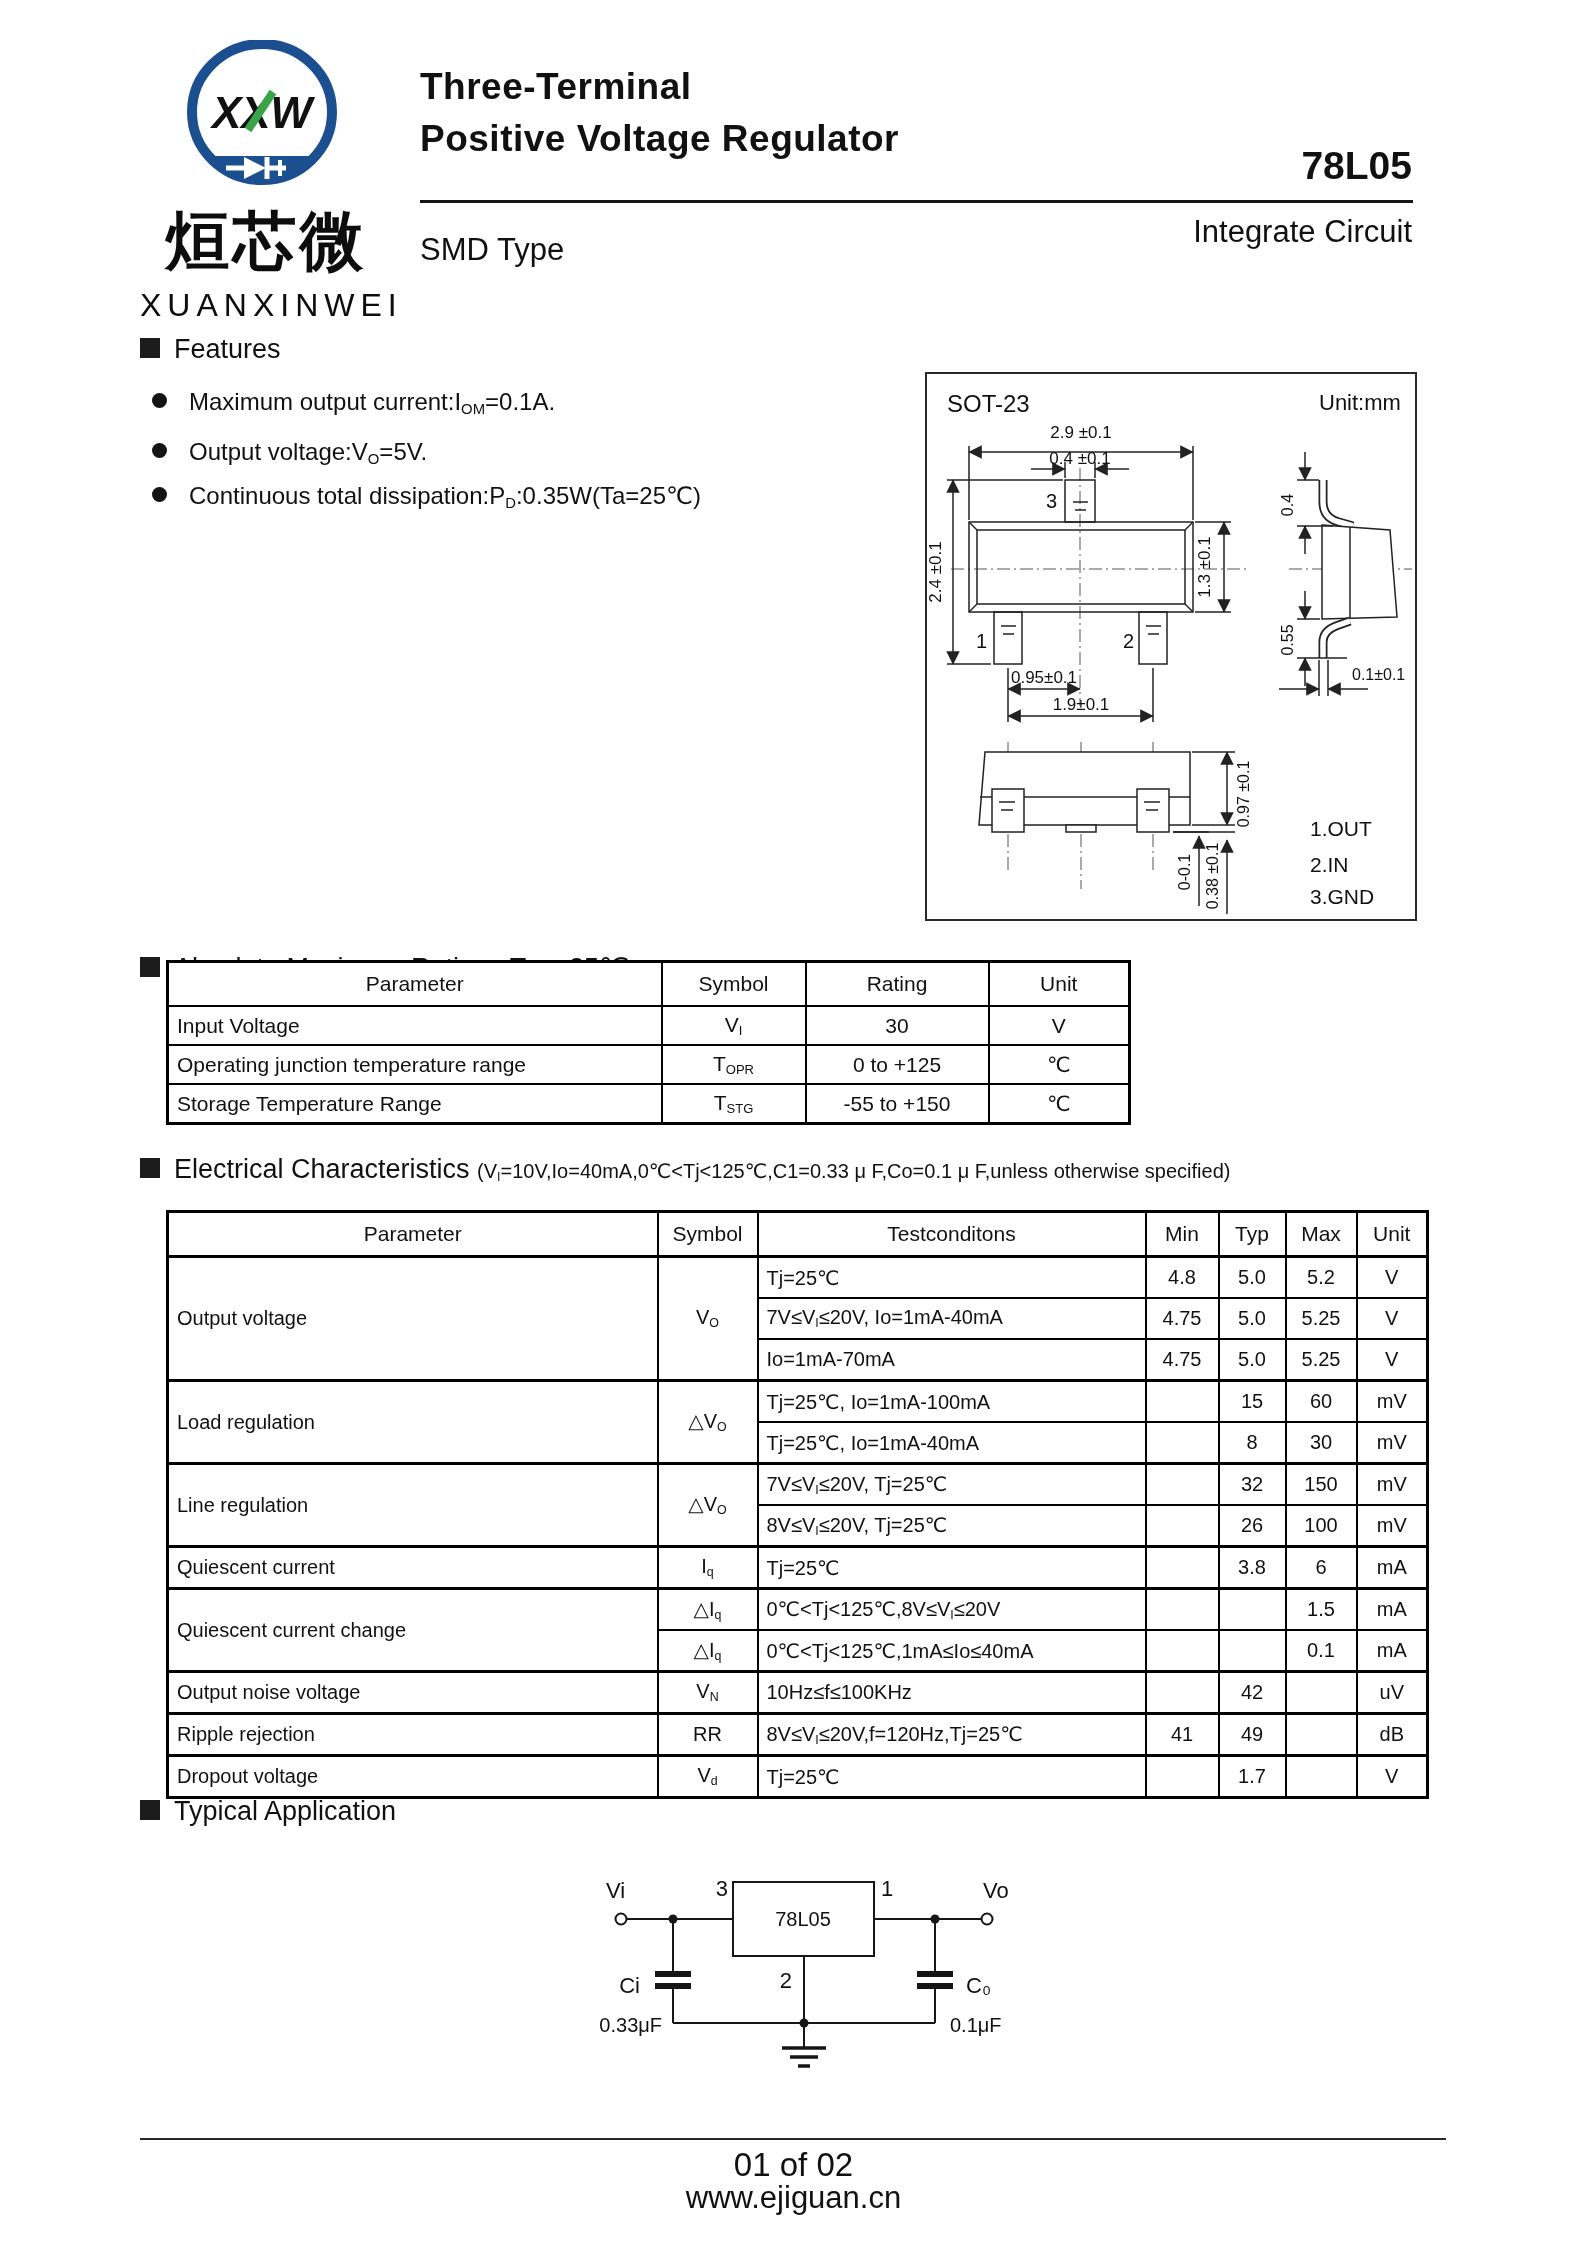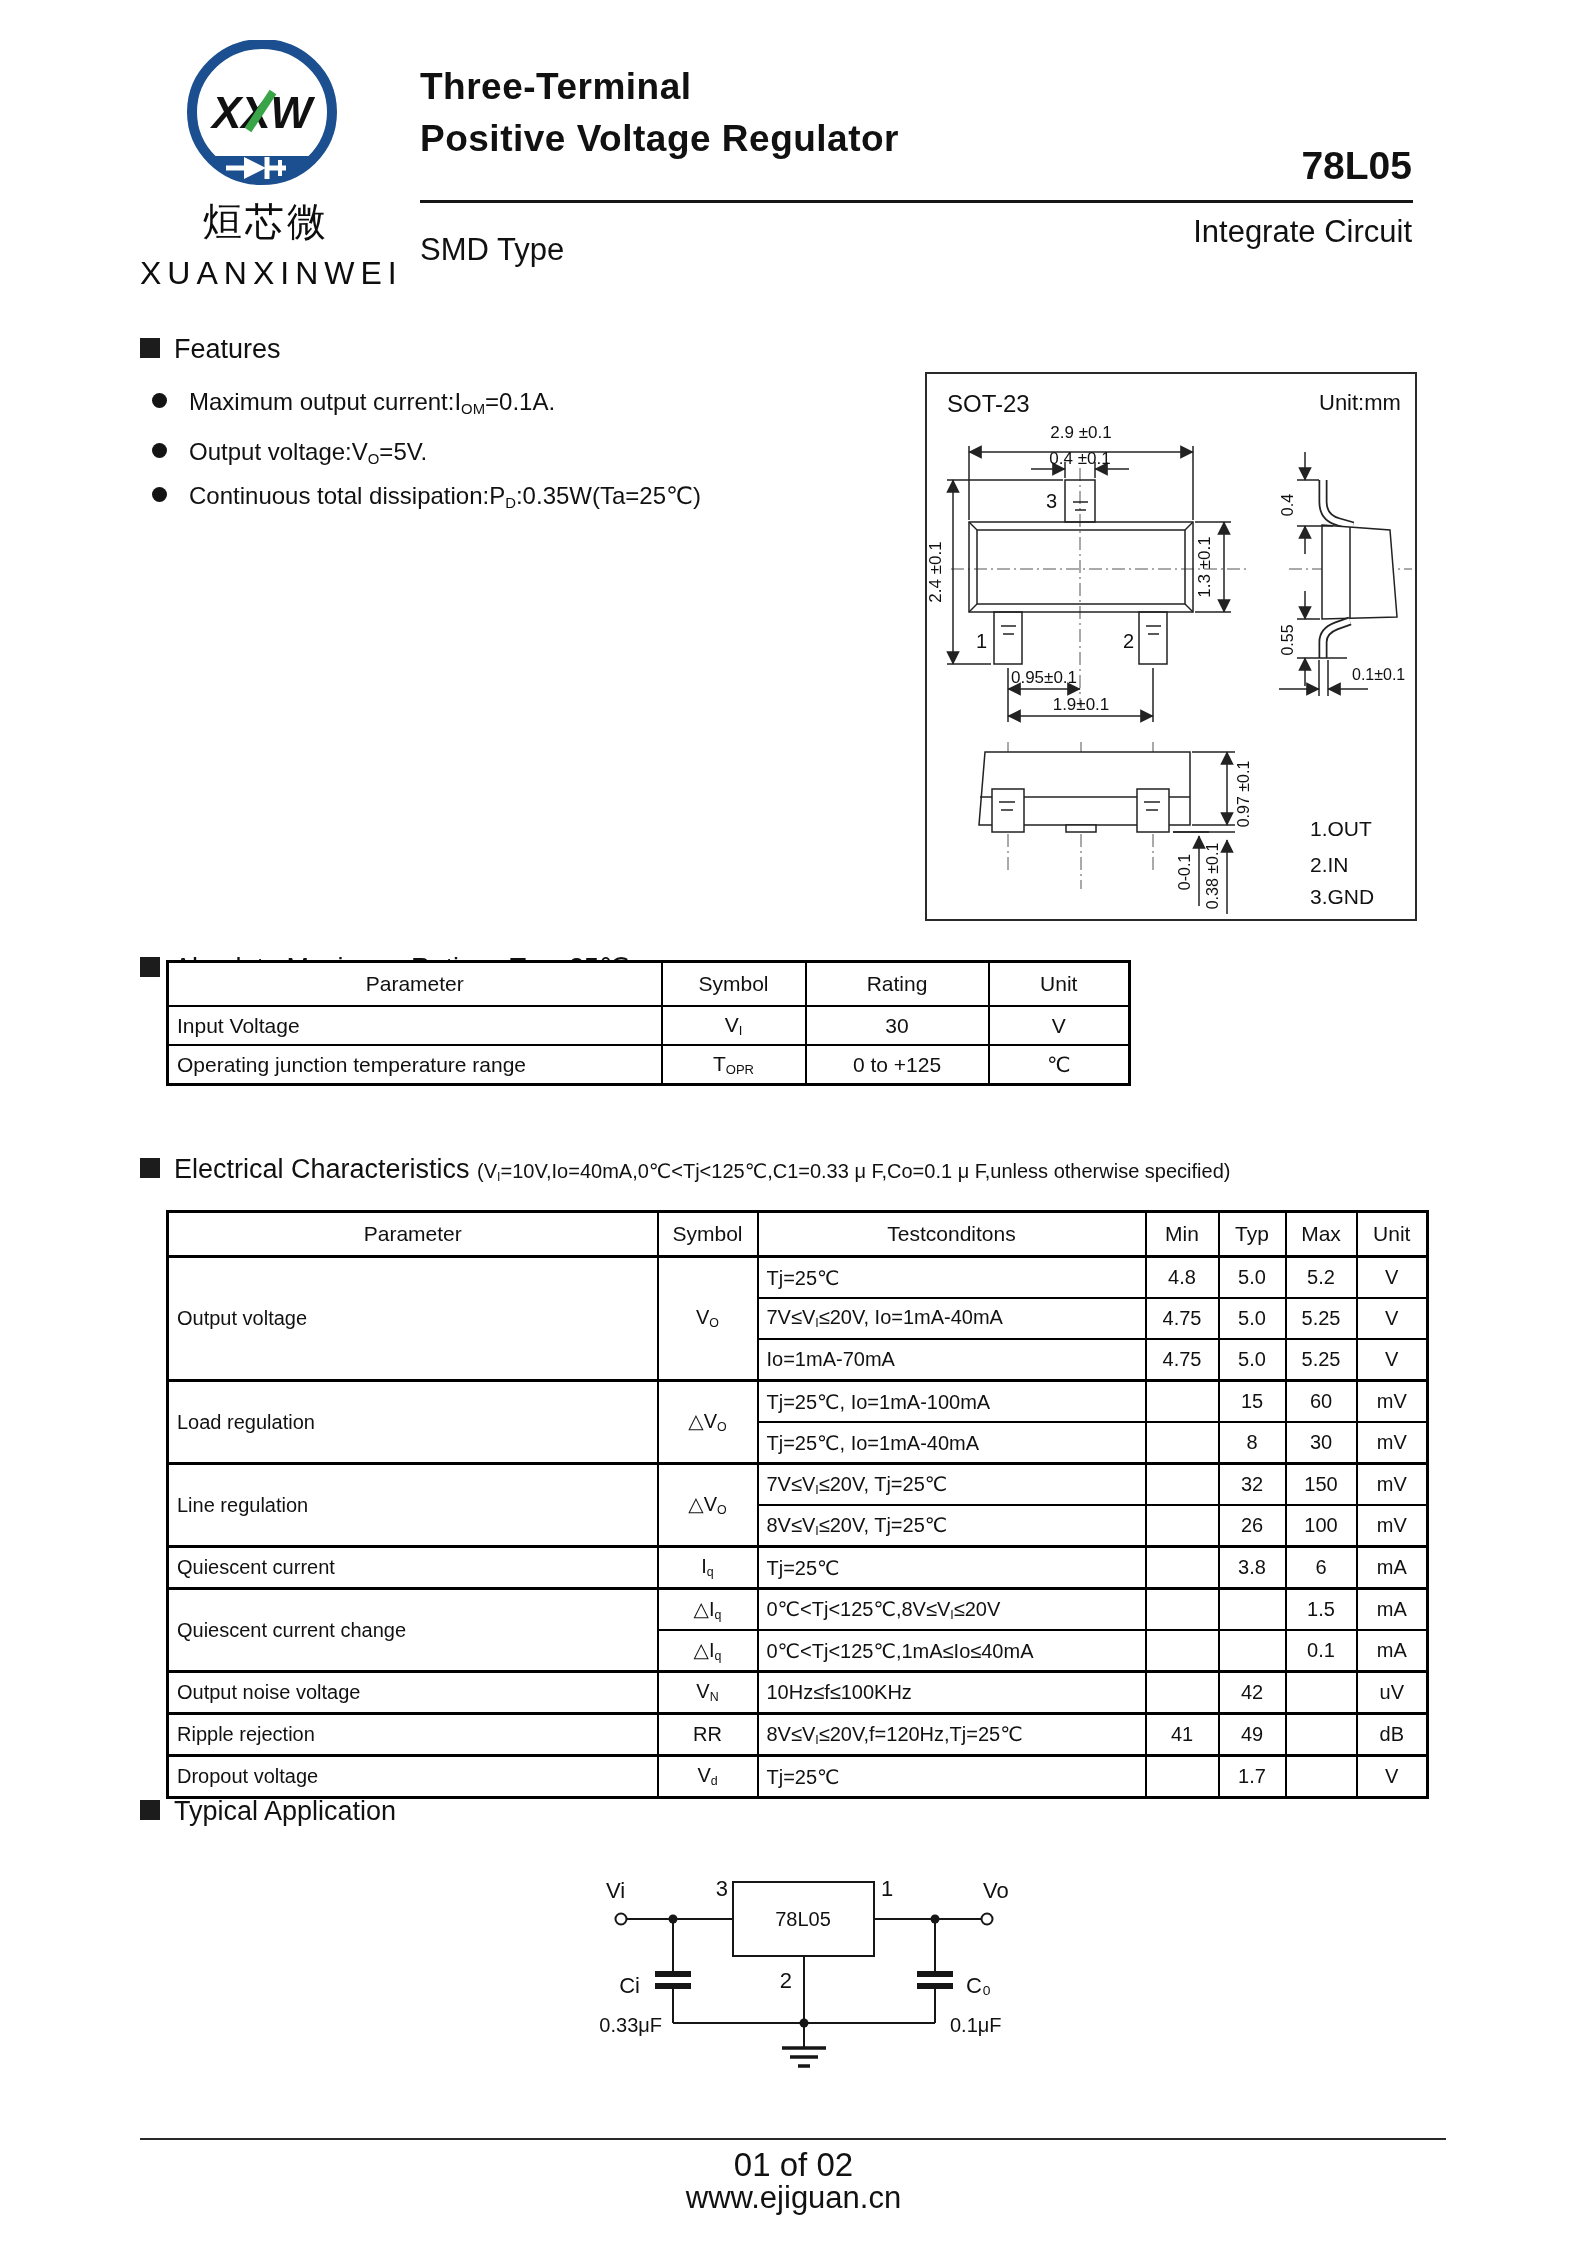--- a/index.html
+++ b/index.html
@@ -8,21 +8,21 @@
   .abs{position:absolute;}
   sub{font-size:0.62em;vertical-align:-0.25em;}
   
   .t1{left:420px;top:66px;font-size:37px;font-weight:bold;letter-spacing:0.5px;}
   .t2{left:420px;top:118px;font-size:37px;font-weight:bold;letter-spacing:0.5px;}
   .part{left:1092px;top:144px;width:320px;font-size:39px;font-weight:bold;text-align:right;}
   .hrule{left:420px;top:200px;width:993px;height:3px;background:#161616;}
   .smd{left:420px;top:212px;font-size:31px;margin-top:20px;}
   .ic{left:1012px;top:214px;width:400px;font-size:31px;text-align:right;}
   .logo-wrap{left:140px;top:40px;width:252px;text-align:center;}
-  .logo-cn{font-size:39px;font-weight:normal;letter-spacing:3px;line-height:1.05;color:#0d0d0d;margin-top:0;}
+  .logo-cn{font-size:64px;font-weight:bold;letter-spacing:3px;line-height:1.05;color:#0d0d0d;margin-top:6px;}
   .logo-en{font-size:32px;letter-spacing:6px;color:#0d0d0d;margin-top:12px;}
   
   .sect{font-size:27px;white-space:nowrap;}
   .sq{display:inline-block;width:20px;height:20px;background:#1c1c1c;margin-right:14px;}
   .note{font-size:20px;}
   
   .feat{position:absolute;left:152px;font-size:24px;white-space:nowrap;}
   .dot{display:inline-block;width:15px;height:15px;border-radius:50%;background:#141414;margin-right:22px;vertical-align:2px;}
   
   table{border-collapse:collapse;table-layout:fixed;background:#fff;}
@@ -219,20 +219,26 @@
   <tr>
     <td class="l">Input Voltage</td>
     <td class="c">V<sub>I</sub></td>
     <td class="c">30</td>
     <td class="c">V</td>
   </tr>
   <tr>
     <td class="l">Operating junction temperature range</td>
     <td class="c">T<sub>OPR</sub></td>
     <td class="c">0 to +125</td>
+    <td class="c">℃</td>
+  </tr>
+  <tr>
+    <td class="l">Storage Temperature Range</td>
+    <td class="c">T<sub>STG</sub></td>
+    <td class="c">-55 to +150</td>
     <td class="c">℃</td>
   </tr>
 </tbody>
   </table>
 
 <div class="abs sect" style="left:140px;top:1154px;">
   <span class="sq"></span><span>Electrical Characteristics</span>
   <span class="note">(V<sub>I</sub>=10V,Io=40mA,0℃&lt;Tj&lt;125℃,C1=0.33 μ F,Co=0.1 μ F,unless otherwise specified)</span>
 </div>
 <table class="abs dt elec-t" style="left:166px;top:1210px;width:1260px;">

